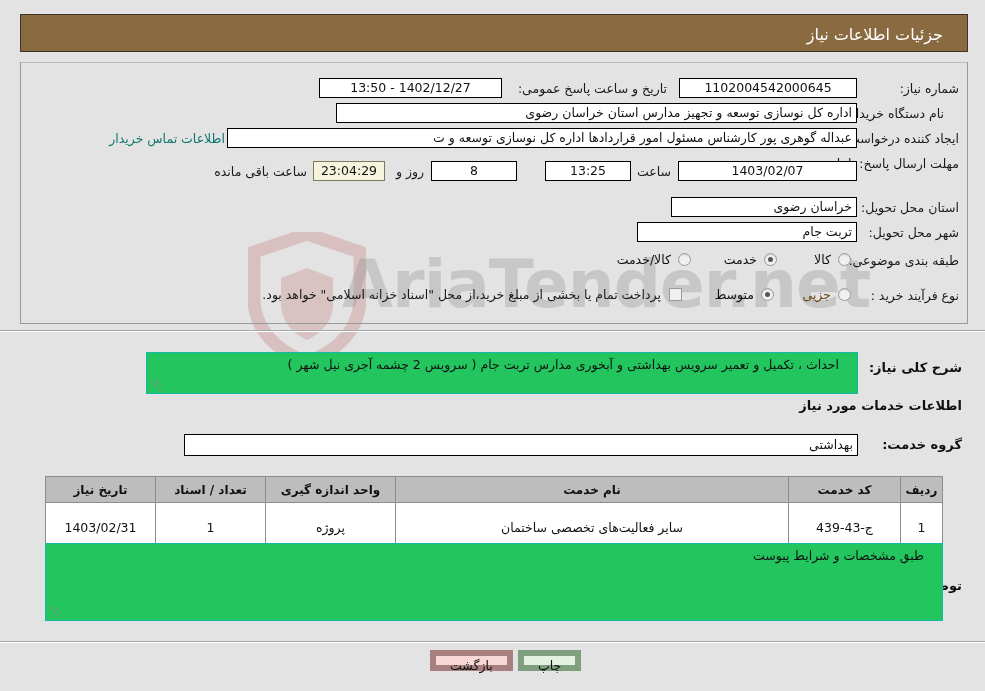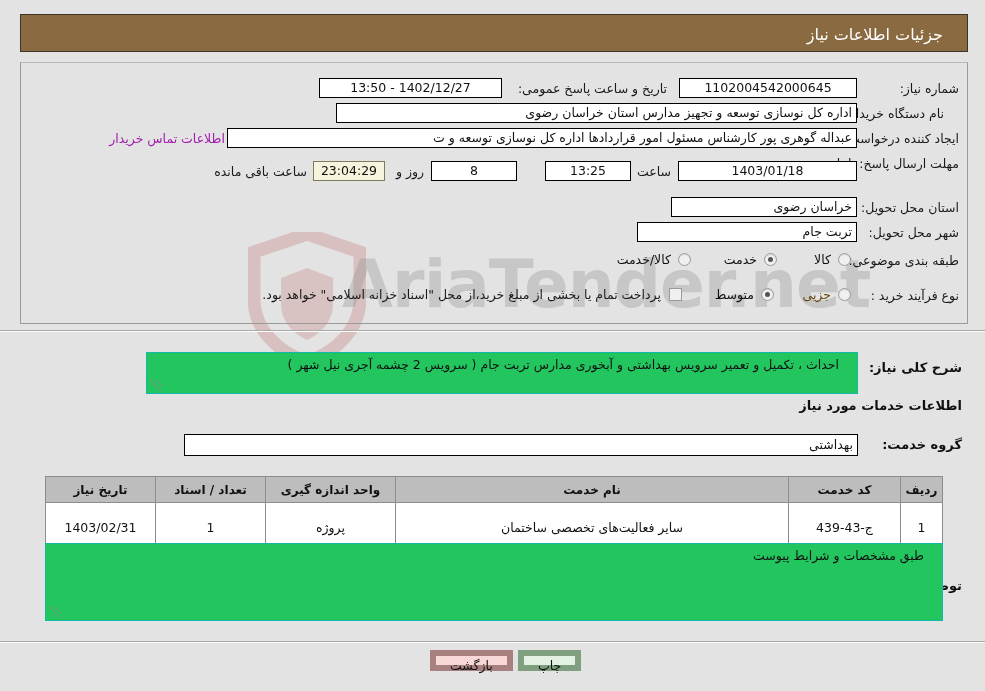--- a/index.html
+++ b/index.html
@@ -106,21 +106,21 @@
   }
   .plain {
     position: absolute;
     font-size: 12.5px;
     color: #1a1a1a;
     white-space: nowrap;
   }
   .link {
     position: absolute;
     font-size: 12.5px;
-    color: #a21caf;
+    color: #0f766e;
     white-space: nowrap;
     cursor: pointer;
   }
 
   
   .radio {
     position: absolute;
     width: 13px; height: 13px;
     border-radius: 50%;
     background: #f0f0f0;
@@ -279,21 +279,21 @@
     <div class="fld" style="right:465px; top:15px; width:183px;">1402/12/27 - 13:50</div>
 
     <div class="lbl" style="right:23px; top:43px;">نام دستگاه خریدار:</div>
     <div class="fld rt" style="right:110px; top:40px; width:521px;">اداره کل نوسازی  توسعه و تجهیز مدارس استان خراسان رضوی</div>
 
     <div class="lbl" style="right:8px; top:68px;">ایجاد کننده درخواست:</div>
     <div class="fld rt" style="right:110px; top:65px; width:630px;">عبداله گوهری پور کارشناس مسئول امور قراردادها  اداره کل نوسازی  توسعه و ت</div>
     <div class="link" style="right:742px; top:68px;">اطلاعات تماس خریدار</div>
 
     <div class="lbl" style="right:8px; top:93px; width:96px; text-align:right;">مهلت ارسال پاسخ: تا تاریخ:</div>
-    <div class="fld" style="right:110px; top:98px; width:179px;">1403/01/18</div>
+    <div class="fld" style="right:110px; top:98px; width:179px;">1403/02/07</div>
     <div class="plain" style="right:296px; top:101px;">ساعت</div>
     <div class="fld" style="right:336px; top:98px; width:86px;">13:25</div>
     <div class="fld" style="right:450px; top:98px; width:86px;">8</div>
     <div class="plain" style="right:543px; top:101px;">روز و</div>
     <div class="fld countdown" style="right:582px; top:98px; width:72px;">23:04:29</div>
     <div class="plain" style="right:660px; top:101px;">ساعت باقی مانده</div>
 
     <div class="lbl" style="right:8px; top:137px;">استان محل تحویل:</div>
     <div class="fld rt" style="right:110px; top:134px; width:186px;">خراسان رضوی</div>
 

